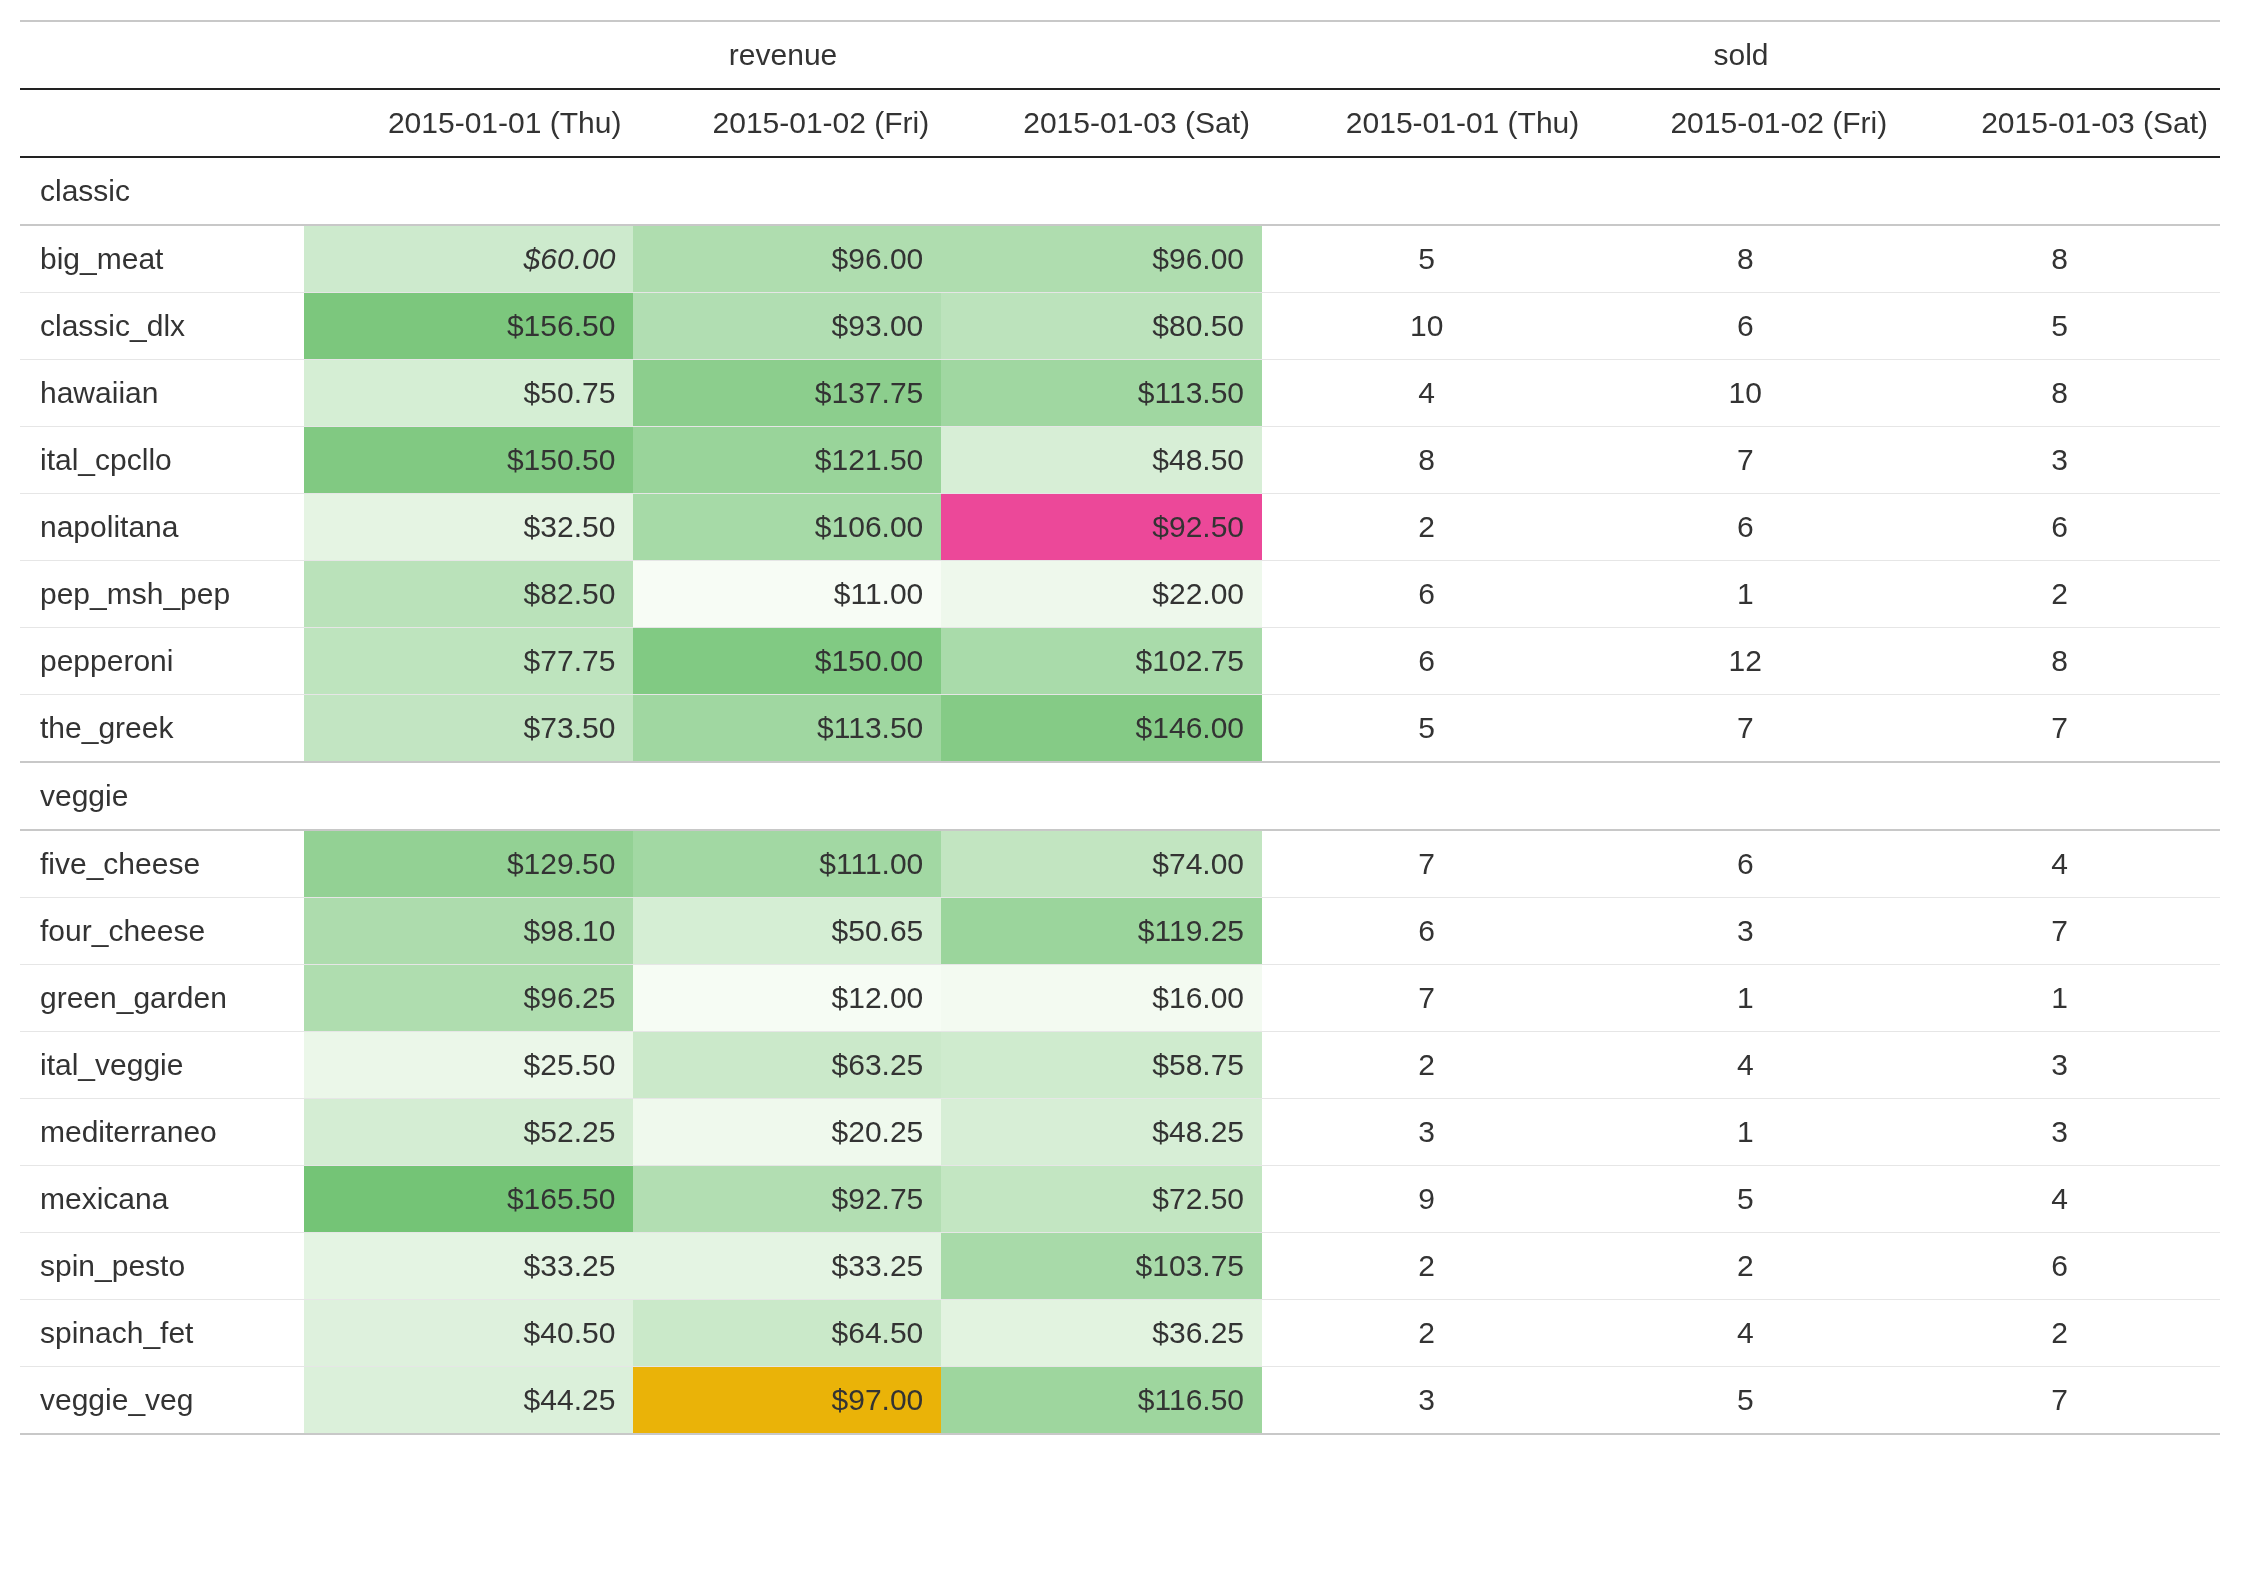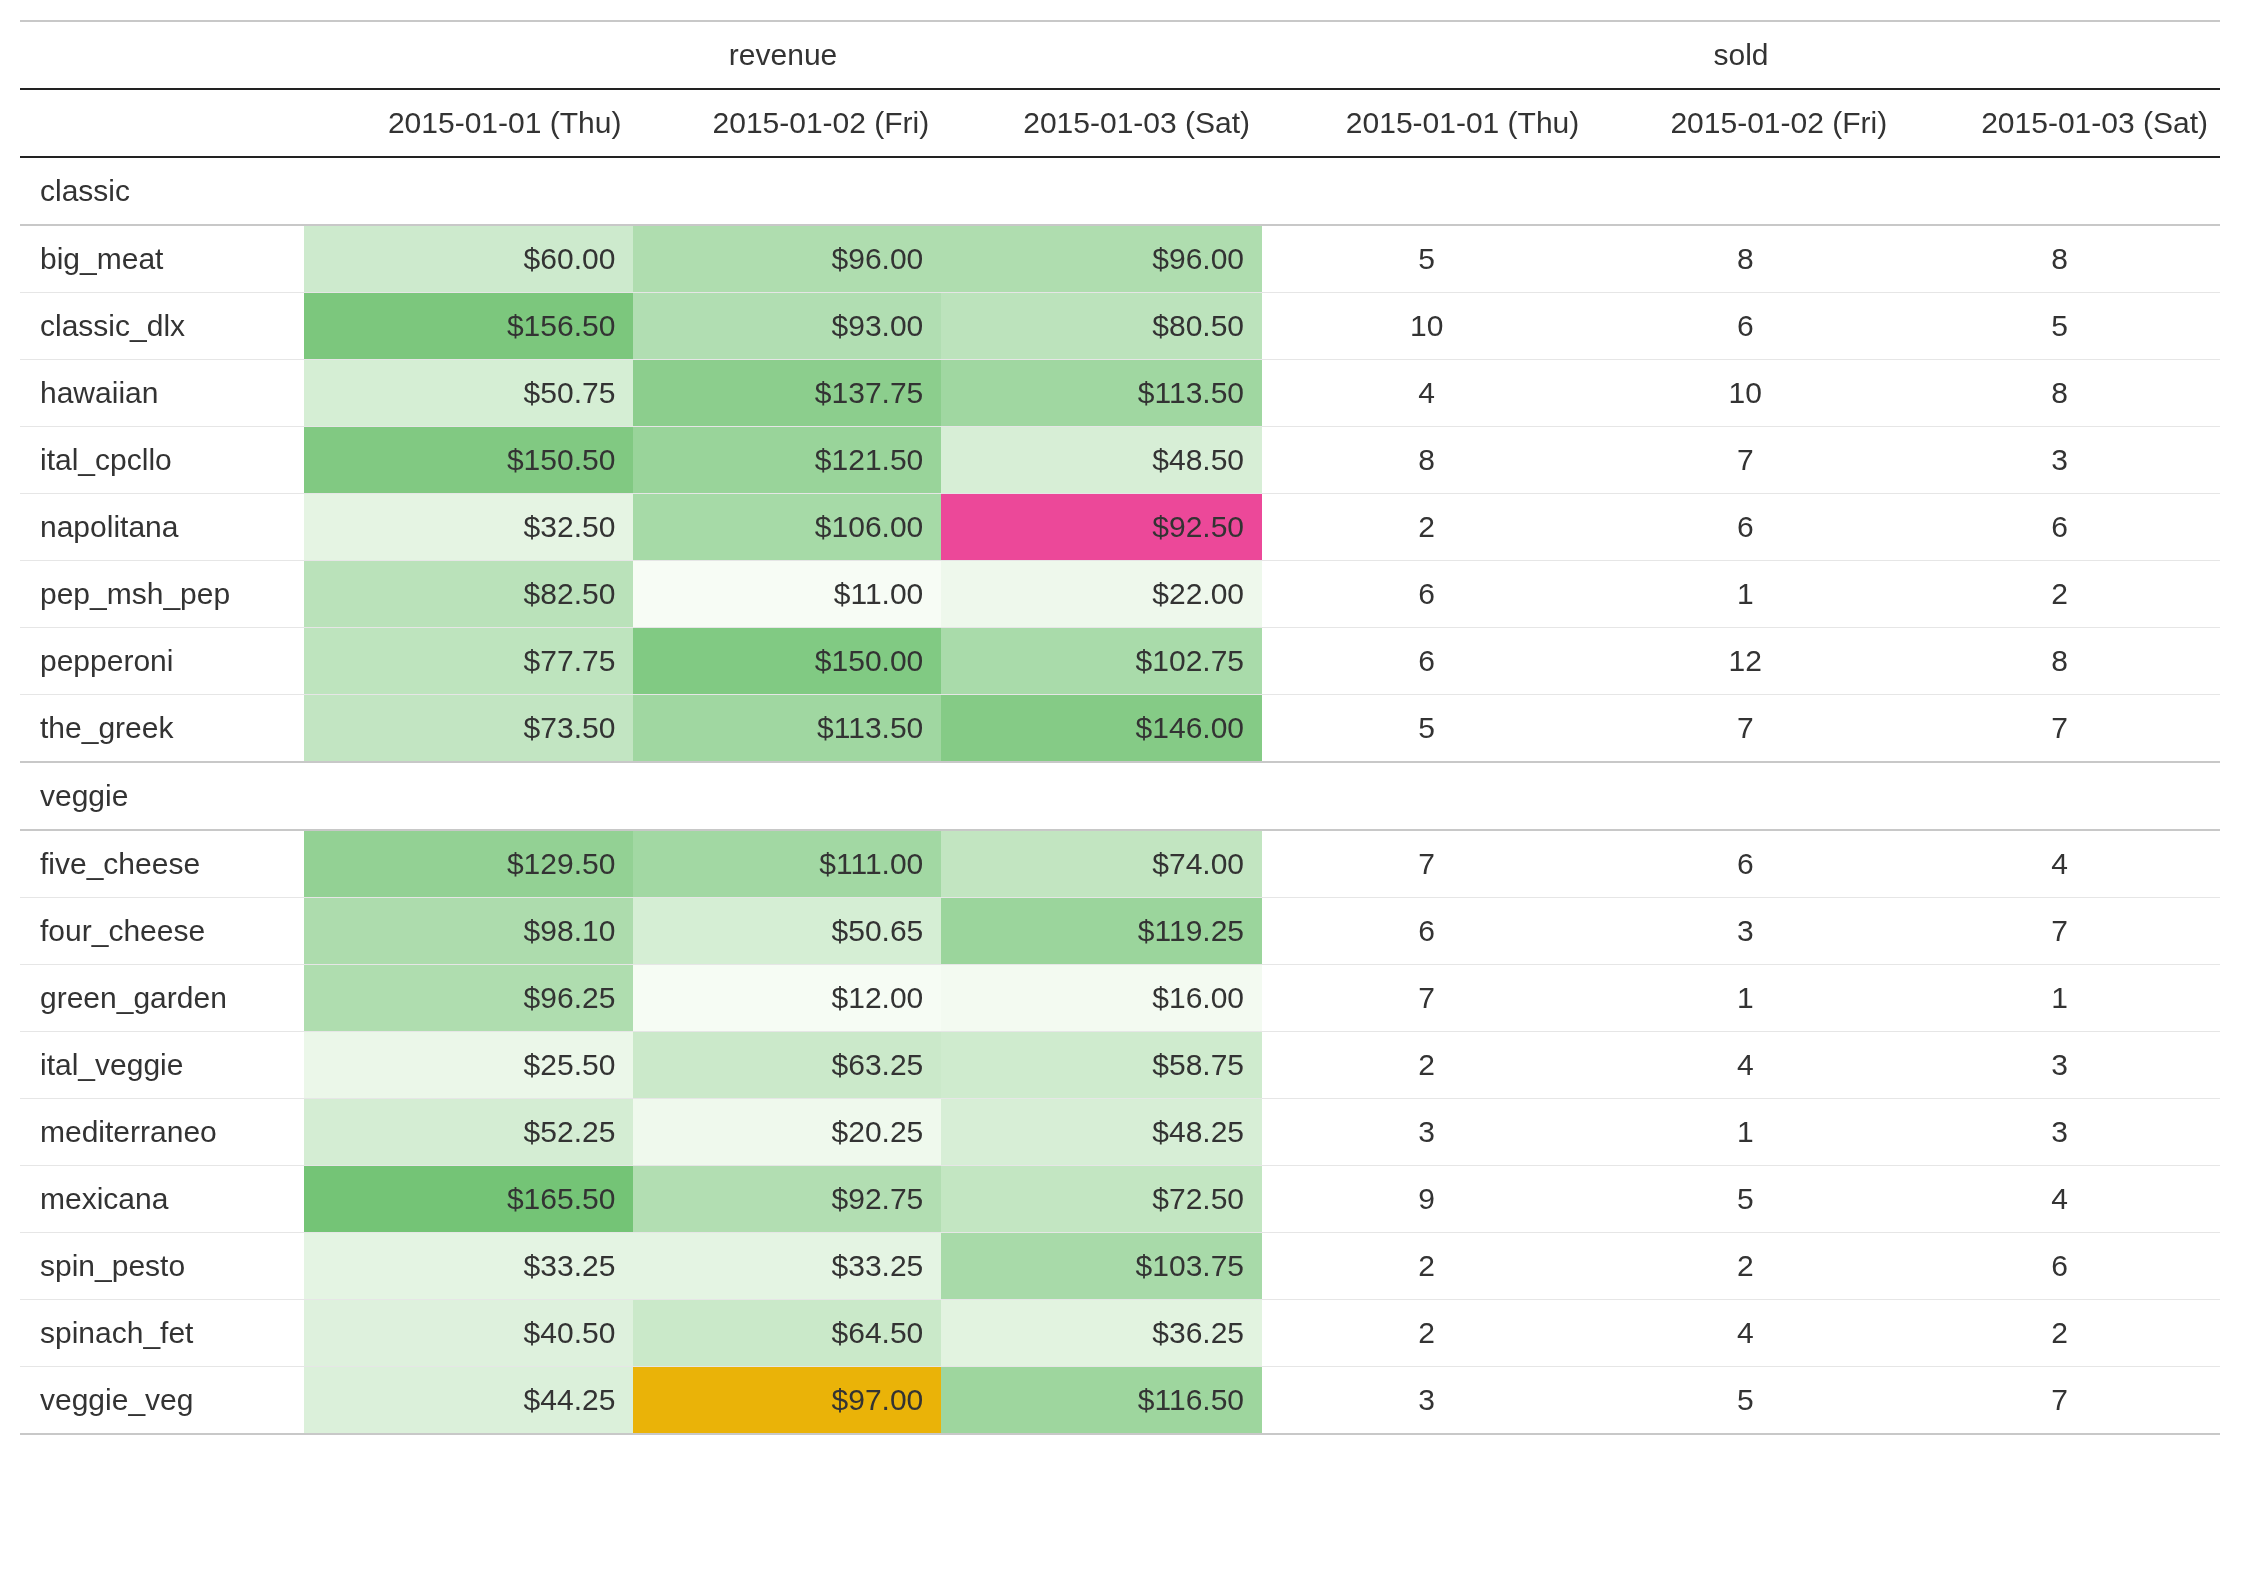--- a/index.html
+++ b/index.html
@@ -84,21 +84,21 @@
       <th>2015-01-03 (Sat)</th>
     </tr>
   </thead>
   <tbody id="tbody">
 
   <tr class="group-row">
           <td colspan="7">classic</td>
         </tr>
         <tr class="data-row">
           <td class="label">big_meat</td>
-          <td class="rev" style="background-color: rgb(205, 234, 205);">$60.00</td>
+          <td class="rev" style="background-color: rgb(205, 234, 205); font-style: italic;">$60.00</td>
           <td class="rev" style="background-color: rgb(175, 221, 175);">$96.00</td>
           <td class="rev" style="background-color: rgb(175, 221, 175);">$96.00</td>
           <td class="sold">5</td>
           <td class="sold">8</td>
           <td class="sold">8</td>
         </tr>
         <tr class="data-row">
           <td class="label">classic_dlx</td>
           <td class="rev" style="background-color: rgb(124, 199, 125);">$156.50</td>
           <td class="rev" style="background-color: rgb(177, 222, 178);">$93.00</td>

